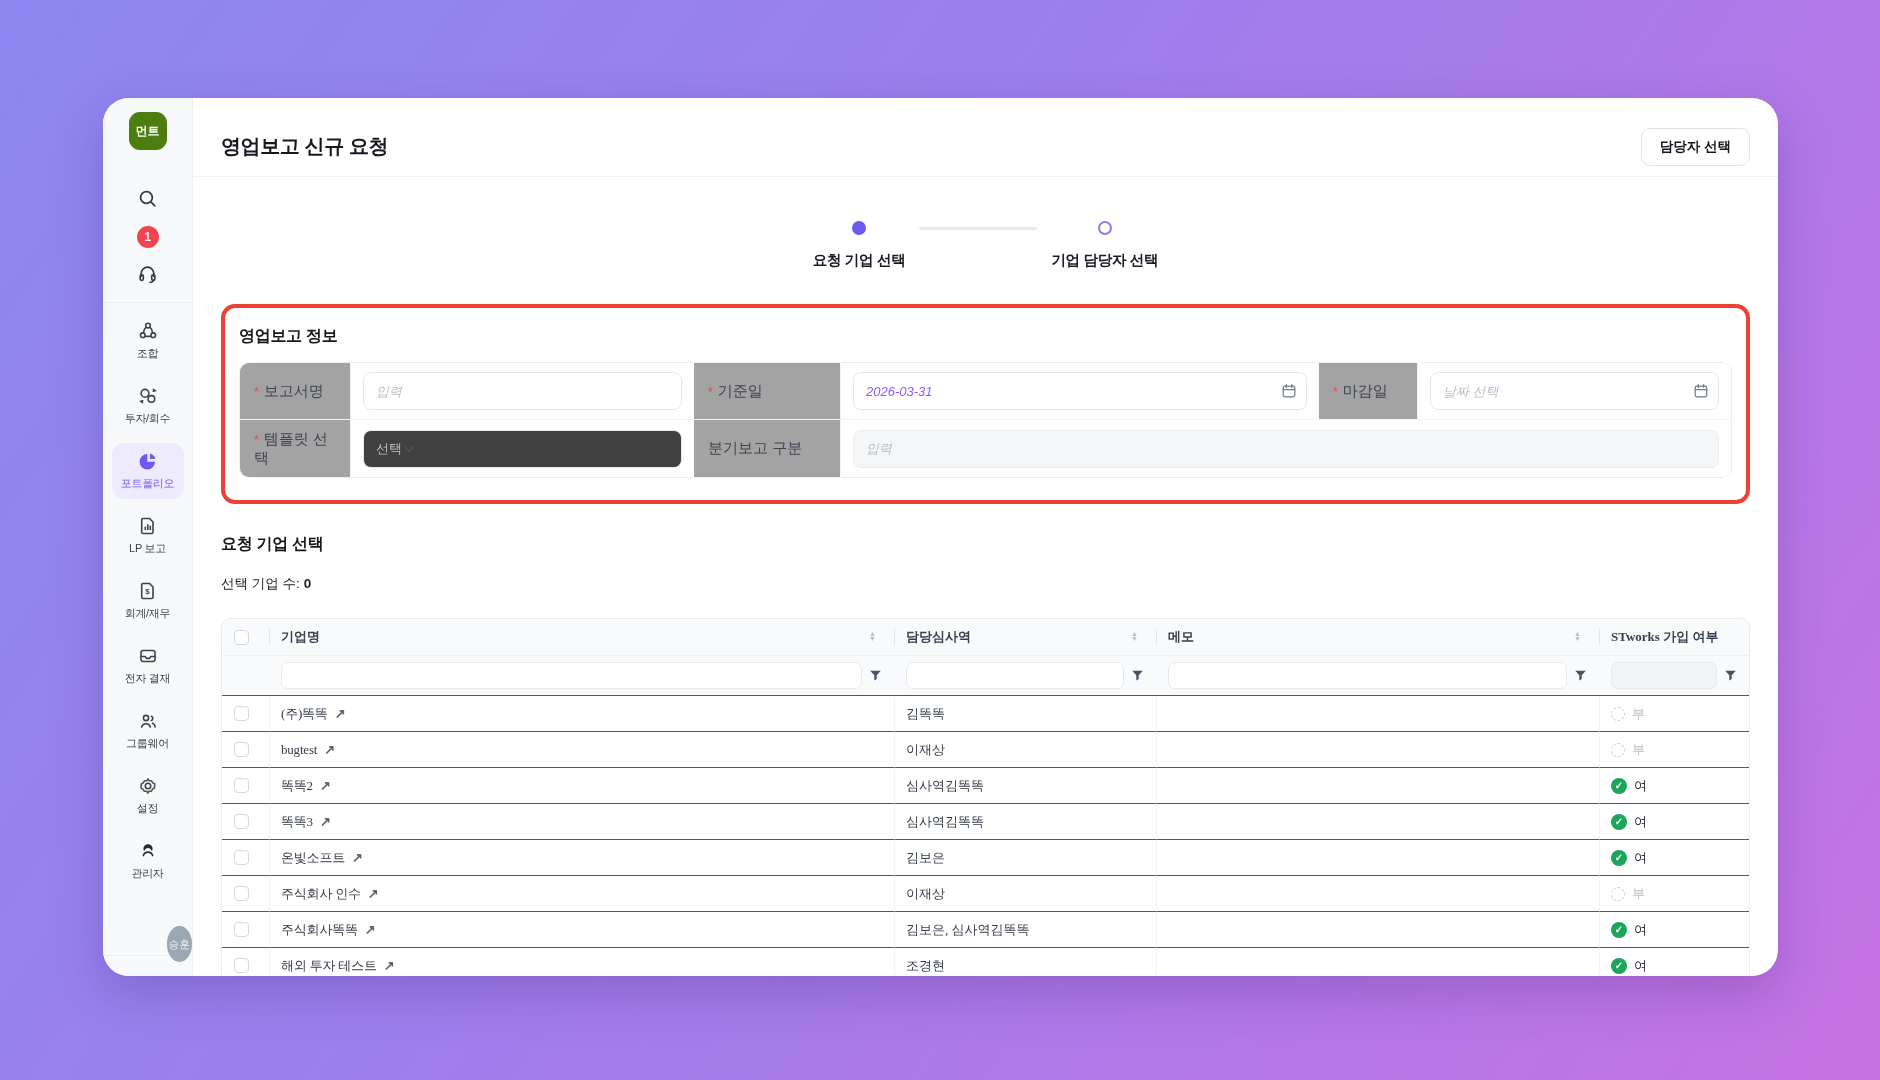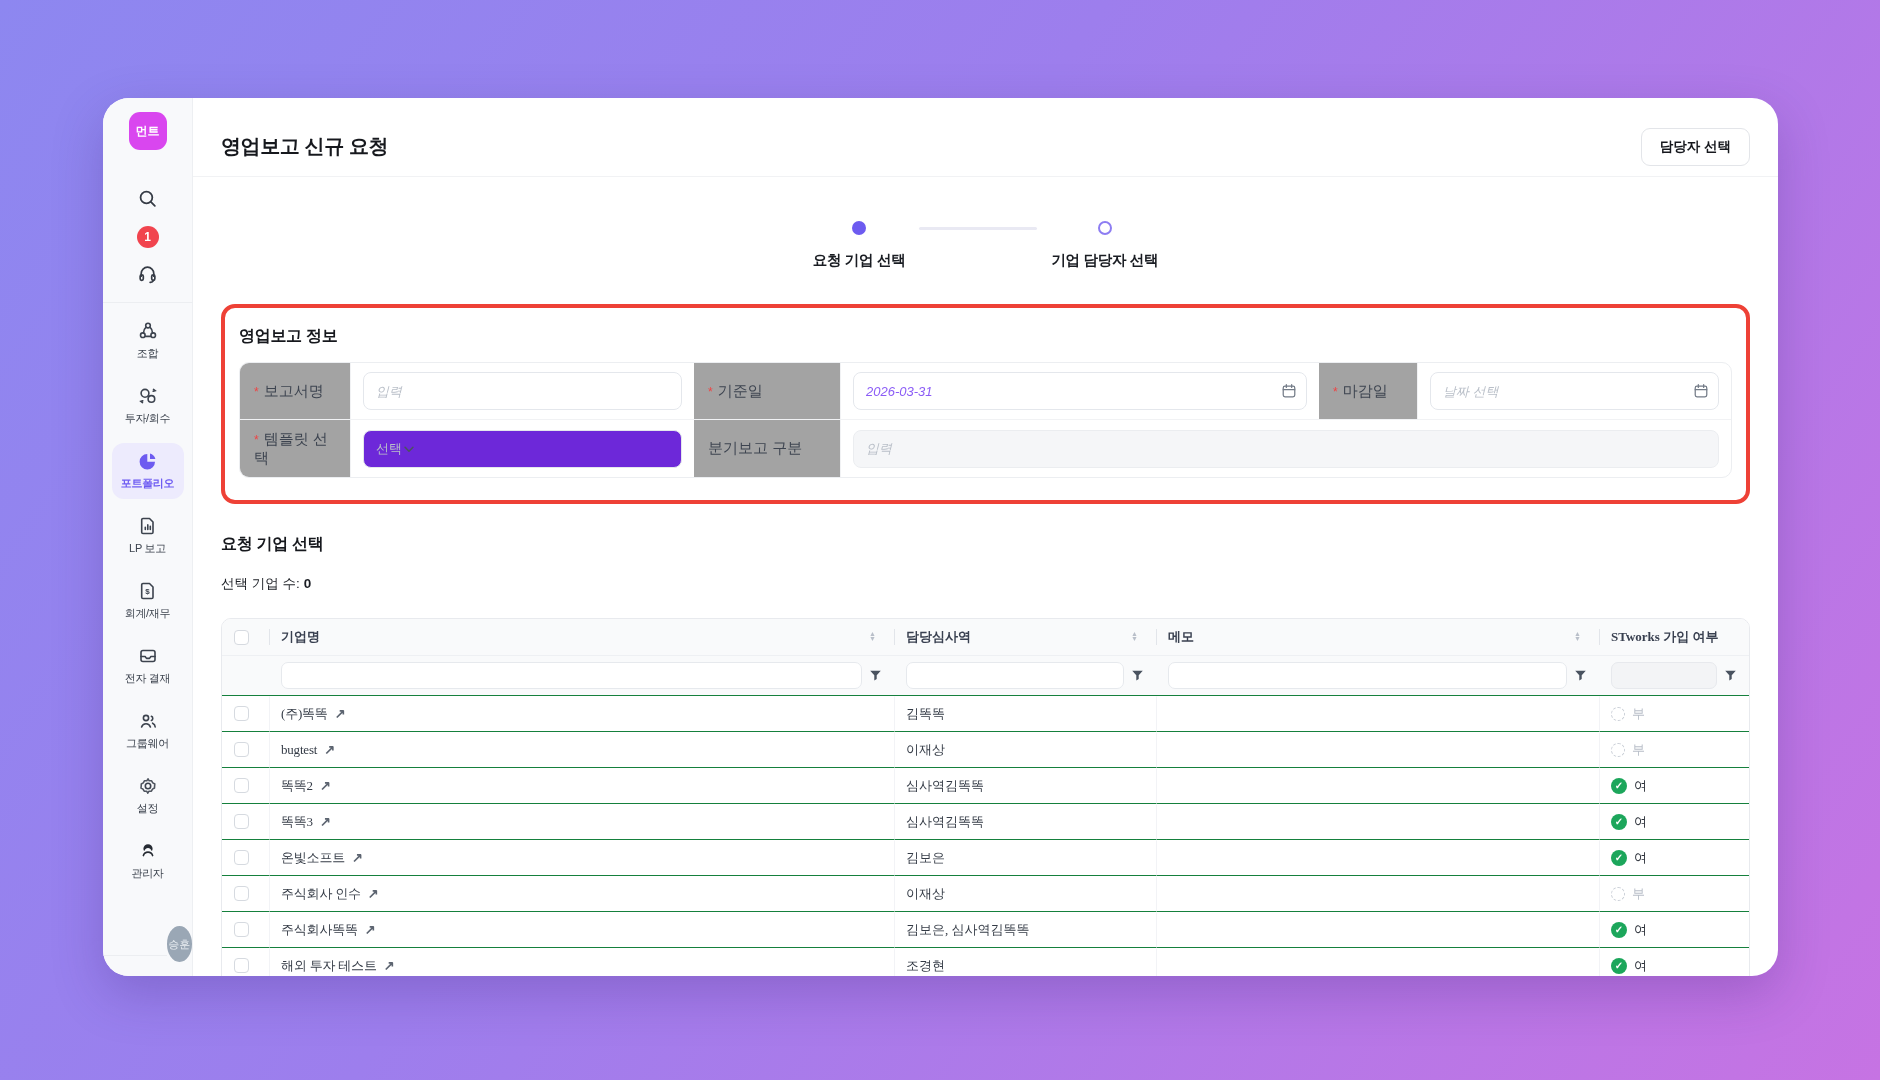--- a/index.html
+++ b/index.html
@@ -7,34 +7,34 @@
   body { font-family:"Liberation Sans","DejaVu Sans",sans-serif; }
   .stage { position:relative; width:1880px; height:1080px;
     background:linear-gradient(125deg,#8d87f0 0%,#9d7eed 42%,#c673e3 100%); }
   .app-card { position:absolute; left:103px; top:98px; width:1675px; height:878px;
     background:#fff; border-radius:26px; display:flex; overflow:hidden;
     box-shadow:0 18px 50px rgba(60,30,120,.25); }
 
   
   .sidebar { width:90px; background:#f8f9fb; border-right:1px solid #edeff2;
     display:flex; flex-direction:column; align-items:center; flex-shrink:0; }
-  .logo { margin-top:14px; width:38px; height:38px; border-radius:11px; background:#d946ef;
+  .logo { margin-top:14px; width:38px; height:38px; border-radius:11px; background:#4d7c0f;
     color:#fff; font-size:12px; font-weight:700; display:flex; align-items:center; justify-content:center; cursor:pointer;}
   .icon-btn { background:none; border:none; color:#353b45; cursor:pointer; display:flex; }
   .sb-search { margin-top:38px; }
   .badge { margin-top:17px; width:22px; height:22px; border-radius:50%; background:#f1444e; color:#fff;
     font-size:12px; font-weight:700; display:flex; align-items:center; justify-content:center; cursor:pointer; }
   .sb-head { margin-top:15px; }
   .side-divider { width:90px; height:1px; background:#eceef1; margin-top:18px; }
   .side-nav { margin-top:10px; display:flex; flex-direction:column; align-items:center; width:100%; }
   .side-item { width:72px; height:56px; margin-bottom:9px; border-radius:12px; display:flex; flex-direction:column;
     align-items:center; justify-content:center; gap:5px; color:#3c434e; cursor:pointer; }
   .side-item .slabel { font-size:11px; letter-spacing:-0.3px; }
   .side-item.active { background:#edebfd; color:#6e5cf2; }
-  .side-item.active .slabel { font-weight:700; }
+  .side-item.active .slabel { font-weight:400; }
   .side-bottom { margin-top:auto; width:100%; display:flex; flex-direction:row; align-items:center; }
   .avatar { margin:10px 0 14px; width:36px; height:36px; border-radius:50%; background:#9aa7b5; color:#e9eef2;
     font-size:11px; display:flex; align-items:center; justify-content:center; cursor:pointer; }
 
   
   .main { flex:1; display:flex; flex-direction:column; min-width:0; }
   .topbar { height:60px; border-bottom:1px solid #f1f2f4; display:flex; align-items:center;
     justify-content:space-between; padding:0 28px; flex-shrink:0;margin-top:19px; }
   .topbar h1 { font-size:20px; font-weight:700; color:#16181d; letter-spacing:-0.4px; }
   .btn-outline { height:38px; padding:0 18px; border:1px solid #e3e5e9; border-radius:9px; background:#fff;
@@ -59,21 +59,21 @@
   .fcell.last-row { border-bottom:none; }
   .flabel { background:#a3a3a3; border-right:1px solid #f1f2f4; padding:0 14px; font-size:15px; color:#3d4450; }
   .req::before { content:"*"; color:#ef4444; margin-right:5px; font-size:12px; }
   .finput { padding:0 12px; }
   .input-box { position:relative; width:100%; }
   .input-box input { width:100%; height:38px; border:1px solid #e4e7ec; border-radius:8px; background:#fff;
     padding:0 34px 0 12px; font-size:13px; color:#8b5cf6; font-family:inherit; outline:none;font-style:italic; }
   .input-box input.plain { padding-right:12px; }
   .input-box input::placeholder { color:#b9bfc8; }
   .input-box .in-ico { position:absolute; right:10px; top:50%; transform:translateY(-50%); color:#737b87; display:flex; cursor:pointer; }
-  .select-box { width:100%; height:38px; border:1px solid #e4e7ec; border-radius:8px; background:#6d28d9;
+  .select-box { width:100%; height:38px; border:1px solid #e4e7ec; border-radius:8px; background:#404040;
     display:flex; align-items:center; padding:0 12px; cursor:pointer; }
   .select-box .sel-text { font-size:13px; color:#b9bfc8; }
   .select-box .in-ico { color:#4b5260; display:flex; }
   .input-box input.muted { background:#f5f6f8; border-color:#ebedf0; }
 
   
   .h2 { margin-top:30px; font-size:16px; font-weight:700; color:#16181d; letter-spacing:-0.3px; }
   .count-line { margin-top:20px; font-size:13.5px; color:#1b1e24; }
   .count-line b { font-weight:700; margin-left:4px; }
 

